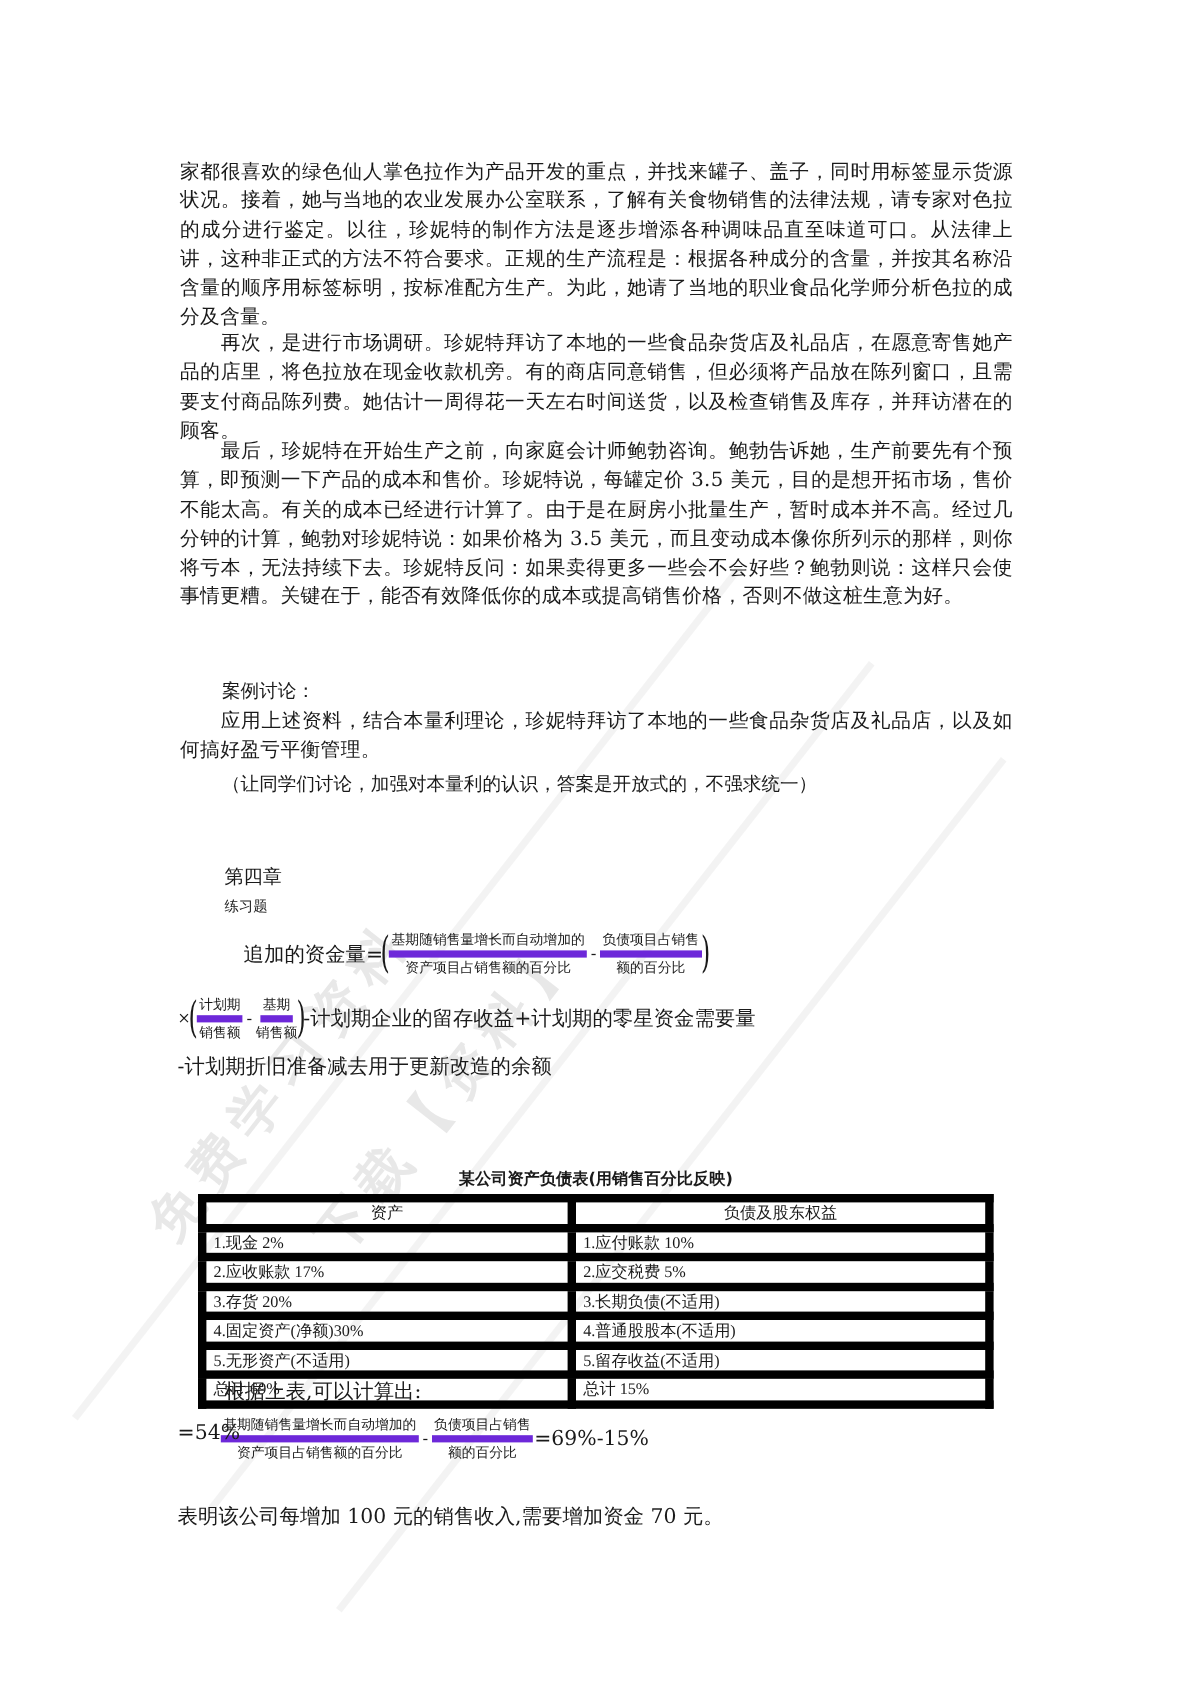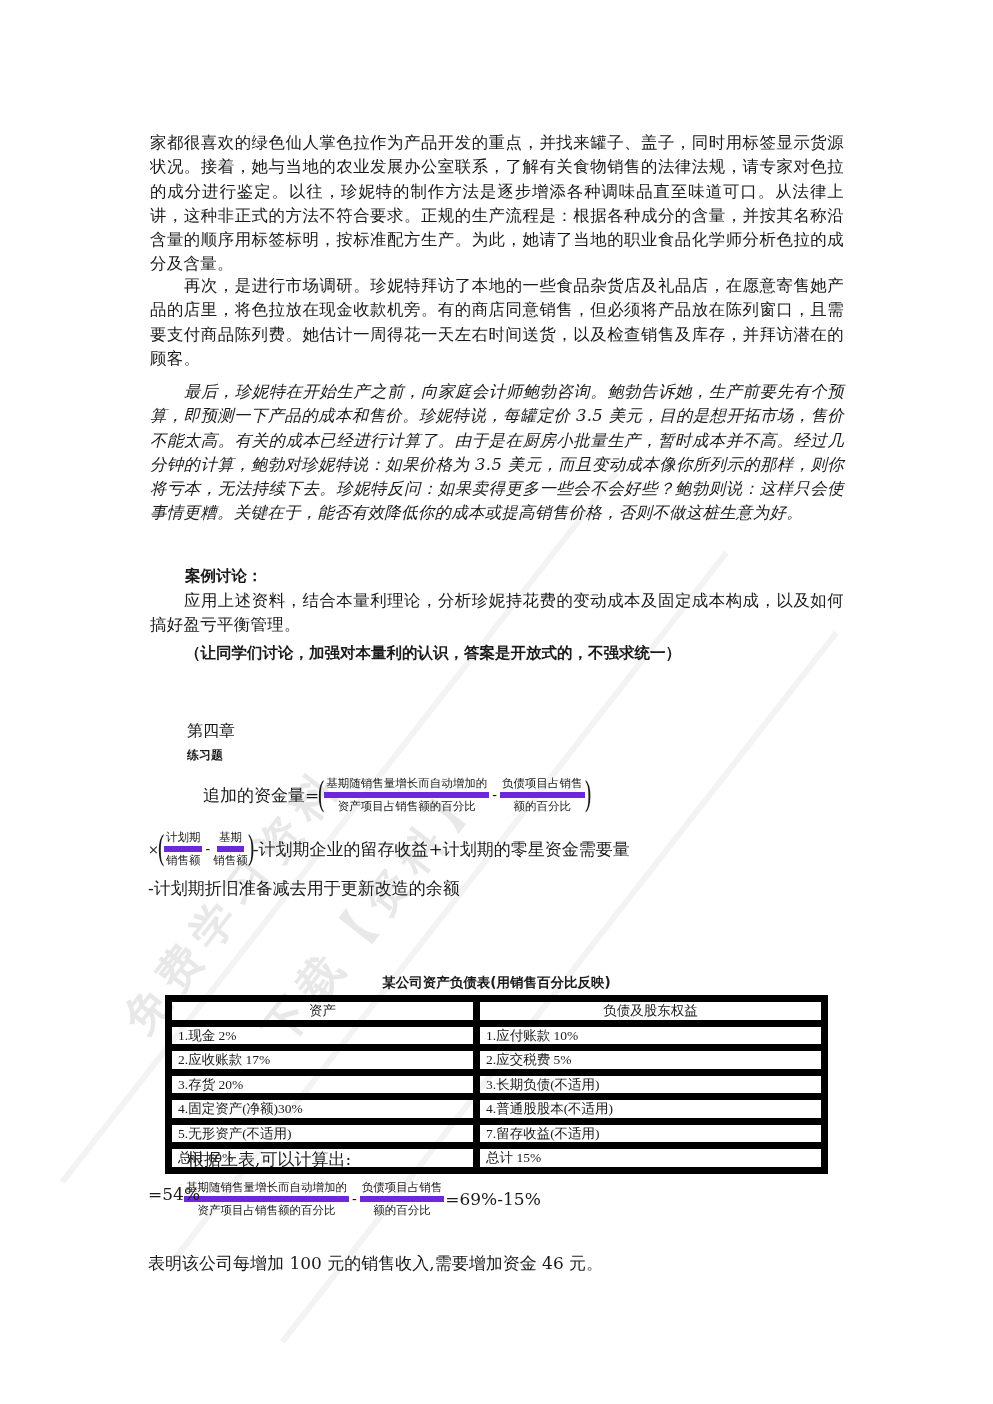--- a/index.html
+++ b/index.html
@@ -12,21 +12,21 @@
         font-family:"DejaVu Sans",sans-serif; font-weight:bold; white-space:nowrap;
         transform-origin:left top; }
   .wm1 { left:110px; top:1010px; font-size:44px; transform:rotate(-52deg); letter-spacing:10px; }
   .wm2 { left:250px; top:1020px; font-size:44px; transform:rotate(-52deg); letter-spacing:10px; }
   .wm-stripe { position:absolute; pointer-events:none; background:#e9e9e9; opacity:0.55;
                transform-origin:left top; height:6px; }
 
   .para { position:absolute; left:150px; width:694px; font-size:16.4px; line-height:24.3px;
           letter-spacing:0.35px; text-align:justify; }
   .indent { text-indent:34px; }
-  .bold { font-weight:bold; font-family:"DejaVu Sans",sans-serif; }
+  .bold { font-weight:normal; font-family:"DejaVu Sans",sans-serif; }
   .line { position:absolute; font-size:16px; white-space:nowrap; }
   .big { font-size:17px; }
 
   
   .frac { display:inline-flex; flex-direction:column; align-items:center; vertical-align:middle;
           font-size:11.5px; line-height:15px; margin:0 1px; }
   .frac .num { border-bottom:6px solid #6d28d9; padding:0 2px 1px; }
   .frac .den { padding-top:1px; }
   .paren { font-size:36px; line-height:36px; vertical-align:middle; font-weight:200;
            display:inline-block; transform:scaleX(0.55); margin:0 -5px; }
@@ -49,23 +49,23 @@
 <div class="page">
 
   <div class="wm-stripe" style="left:60px;top:1180px;width:900px;transform:rotate(-52deg);"></div>
   <div class="wm-stripe" style="left:170px;top:1260px;width:900px;transform:rotate(-52deg);"></div>
   <div class="wm-stripe" style="left:280px;top:1340px;width:900px;transform:rotate(-52deg);"></div>
   <div class="wm wm1">免费学习资料</div>
   <div class="wm wm2">下载【资料】</div>
 
   <div class="para" style="top:115px;margin-top:16px;">家都很喜欢的绿色仙人掌色拉作为产品开发的重点，并找来罐子、盖子，同时用标签显示货源状况。接着，她与当地的农业发展办公室联系，了解有关食物销售的法律法规，请专家对色拉的成分进行鉴定。以往，珍妮特的制作方法是逐步增添各种调味品直至味道可口。从法律上讲，这种非正式的方法不符合要求。正规的生产流程是：根据各种成分的含量，并按其名称沿含量的顺序用标签标明，按标准配方生产。为此，她请了当地的职业食品化学师分析色拉的成分及含量。</div>
   <div class="para indent" style="top:274px;">再次，是进行市场调研。珍妮特拜访了本地的一些食品杂货店及礼品店，在愿意寄售她产品的店里，将色拉放在现金收款机旁。有的商店同意销售，但必须将产品放在陈列窗口，且需要支付商品陈列费。她估计一周得花一天左右时间送货，以及检查销售及库存，并拜访潜在的顾客。</div>
-  <div class="para indent" style="top:380px;font-style:italic;">最后，珍妮特在开始生产之前，向家庭会计师鲍勃咨询。鲍勃告诉她，生产前要先有个预算，即预测一下产品的成本和售价。珍妮特说，每罐定价 3.5 美元，目的是想开拓市场，售价不能太高。有关的成本已经进行计算了。由于是在厨房小批量生产，暂时成本并不高。经过几分钟的计算，鲍勃对珍妮特说：如果价格为 3.5 美元，而且变动成本像你所列示的那样，则你将亏本，无法持续下去。珍妮特反问：如果卖得更多一些会不会好些？鲍勃则说：这样只会使事情更糟。关键在于，能否有效降低你的成本或提高销售价格，否则不做这桩生意为好。</div>
+  <div class="para indent" style="top:364px;">最后，珍妮特在开始生产之前，向家庭会计师鲍勃咨询。鲍勃告诉她，生产前要先有个预算，即预测一下产品的成本和售价。珍妮特说，每罐定价 3.5 美元，目的是想开拓市场，售价不能太高。有关的成本已经进行计算了。由于是在厨房小批量生产，暂时成本并不高。经过几分钟的计算，鲍勃对珍妮特说：如果价格为 3.5 美元，而且变动成本像你所列示的那样，则你将亏本，无法持续下去。珍妮特反问：如果卖得更多一些会不会好些？鲍勃则说：这样只会使事情更糟。关键在于，能否有效降低你的成本或提高销售价格，否则不做这桩生意为好。</div>
   <div class="line bold" style="left:185px;top:566px;font-size:15.5px;">案例讨论：</div>
-  <div class="para indent" style="top:589px;">应用上述资料，结合本量利理论，分析珍妮持花费的变动成本及固定成本构成，以及如何搞好盈亏平衡管理。</div>
+  <div class="para indent" style="top:589px;">应用上述资料，结合本量利理论，珍妮特拜访了本地的一些食品杂货店及礼品店，以及如何搞好盈亏平衡管理。</div>
   <div class="line bold" style="left:185px;top:643px;font-size:15.5px;">（让同学们讨论，加强对本量利的认识，答案是开放式的，不强求统一）</div>
 
   <div class="line" style="left:187px;top:721px;font-size:16px;">第四章</div>
   <div class="line bold" style="left:187px;top:747px;font-size:12px;text-align:right;">练习题</div>
 
   <div class="line big" style="left:203px;top:776px;">
     <span style="vertical-align:middle;">追加的资金量=</span><span class="paren">(</span><span class="frac">
         <span class="num">基期随销售量增长而自动增加的</span>
         <span class="den">资产项目占销售额的百分比</span>
       </span><span class="minus">-</span><span class="frac">
@@ -105,35 +105,35 @@
     <tr>
       <td class="c1">3.存货 20%</td>
       <td>3.长期负债(不适用)</td>
     </tr>
     <tr>
       <td class="c1">4.固定资产(净额)30%</td>
       <td>4.普通股股本(不适用)</td>
     </tr>
     <tr>
       <td class="c1">5.无形资产(不适用)</td>
-      <td>7.留存收益(不适用)</td>
+      <td>5.留存收益(不适用)</td>
     </tr>
     <tr>
       <td class="c1">总计 69%</td>
       <td>总计 15%</td>
     </tr>
   </tbody>
     </table>
 
   <div class="line big" style="left:187px;top:1148px;">根据上表,可以计算出:</div>
   <div class="line big" style="left:183px;top:1180px;">
     <span class="frac">
         <span class="num">基期随销售量增长而自动增加的</span>
         <span class="den">资产项目占销售额的百分比</span>
       </span><span class="minus">-</span><span class="frac">
         <span class="num">负债项目占销售</span>
         <span class="den">额的百分比</span>
       </span><span style="vertical-align:middle;">=69%-15%</span>
   </div>
   <div class="line big" style="left:148px;top:1184px;">=54%</div>
-  <div class="line big" style="left:148px;top:1252px;">表明该公司每增加 100 元的销售收入,需要增加资金 46 元。</div>
+  <div class="line big" style="left:148px;top:1252px;">表明该公司每增加 100 元的销售收入,需要增加资金 70 元。</div>
 
 </div>
 
 </body></html>

